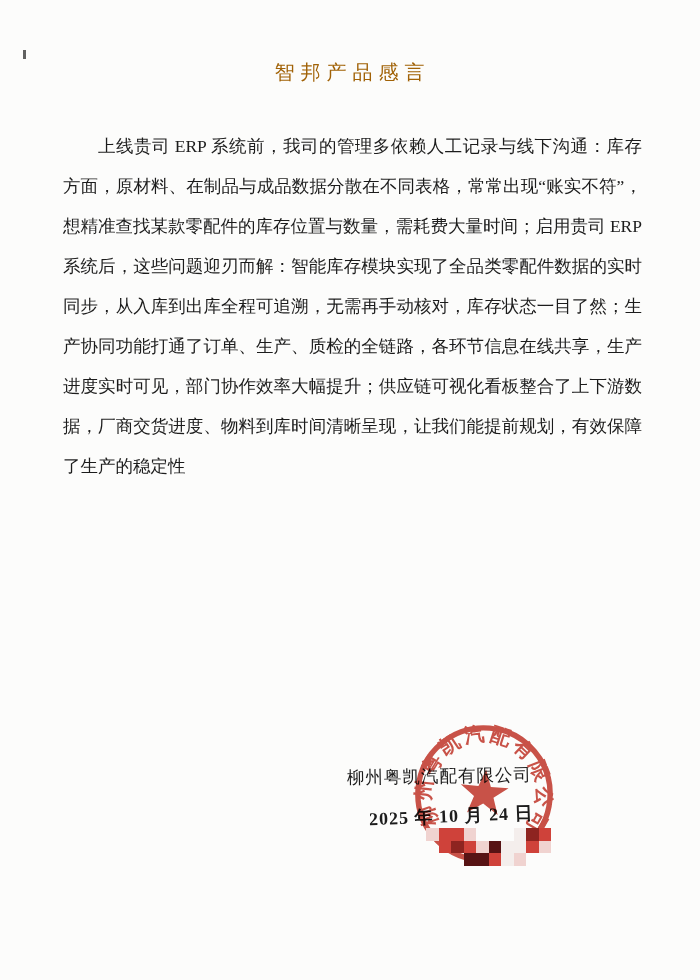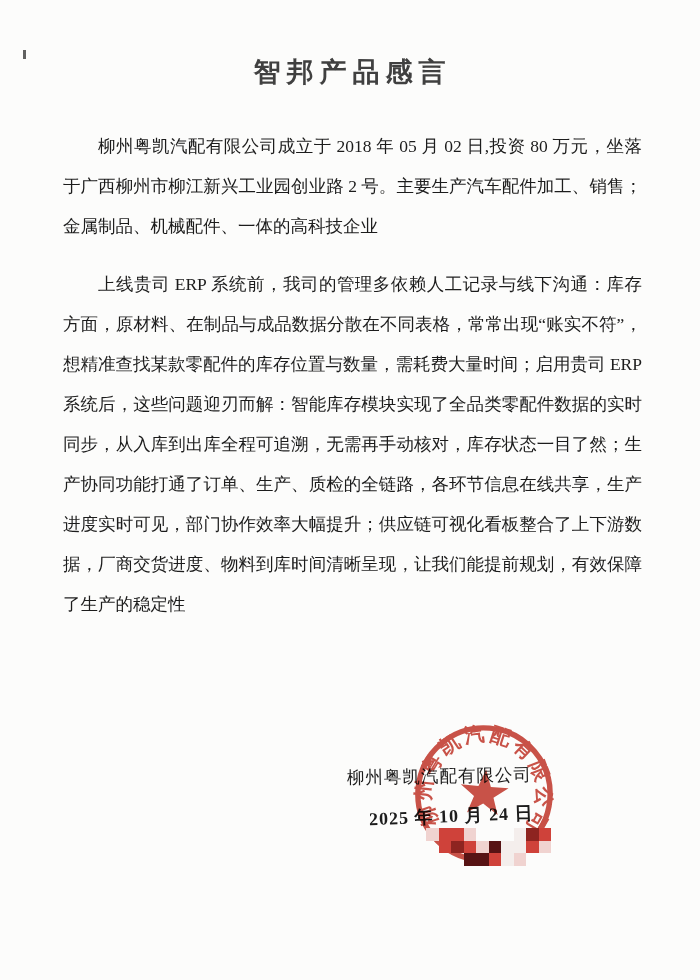--- a/index.html
+++ b/index.html
@@ -5,21 +5,21 @@
   html,body { margin:0; padding:0; background:#e9e9e9; }
   .page {
     position:relative; width:700px; height:980px; margin:0 auto;
     background:#fcfcfb; overflow:hidden;
     font-family:"Liberation Serif","DejaVu Serif",serif;
     color:#1d1d1d;
   }
   .doc { padding:50px 58px 0 63px; }
   .doc-title {
     margin:0 0 32px 0; text-align:center;
-    font-size:27px; font-weight:bold; color:#404040;
+    font-size:20px; font-weight:normal; color:#a16207;
     letter-spacing:6px; line-height:44px;
   }
   .para {
     margin:0 0 18px 0; font-size:17.5px; line-height:40px;
     text-align:justify; text-indent:2em; color:#1c1c1c;
     font-weight:500;
   }
   .signature-company {
     position:absolute; top:764px; right:168px;
     font-size:17.5px; letter-spacing:1px; color:#1c1c1c;
@@ -45,21 +45,20 @@
 </style>
 </head>
 <body>
 
 <div class="page">
 
   <span class="scan-artifact"></span>
 
   <div class="doc">
     <h1 class="doc-title">智邦产品感言</h1>
-    <p class="para">柳州粤凯汽配有限公司成立于 2018 年 05 月 02 日,投资 80 万元，坐落于广西柳州市柳江新兴工业园创业路 2 号。主要生产汽车配件加工、销售；金属制品、机械配件、一体的高科技企业</p>
     <p class="para">上线贵司 ERP 系统前，我司的管理多依赖人工记录与线下沟通：库存方面，原材料、在制品与成品数据分散在不同表格，常常出现“账实不符”，想精准查找某款零配件的库存位置与数量，需耗费大量时间；启用贵司 ERP 系统后，这些问题迎刃而解：智能库存模块实现了全品类零配件数据的实时同步，从入库到出库全程可追溯，无需再手动核对，库存状态一目了然；生产协同功能打通了订单、生产、质检的全链路，各环节信息在线共享，生产进度实时可见，部门协作效率大幅提升；供应链可视化看板整合了上下游数据，厂商交货进度、物料到库时间清晰呈现，让我们能提前规划，有效保障了生产的稳定性</p>
   </div>
 
   <div class="signature-company">柳州粤凯汽配有限公司</div>
   <div class="signature-date">2025 年 10 月 24 日</div>
 
   <svg class="stamp" viewBox="0 0 150 150" xmlns="http://www.w3.org/2000/svg">
     <defs>
       <path id="seal-arc" d="M 33.6 109.7 A 54 54 0 1 1 116.4 109.7" fill="none"></path>
     </defs>

